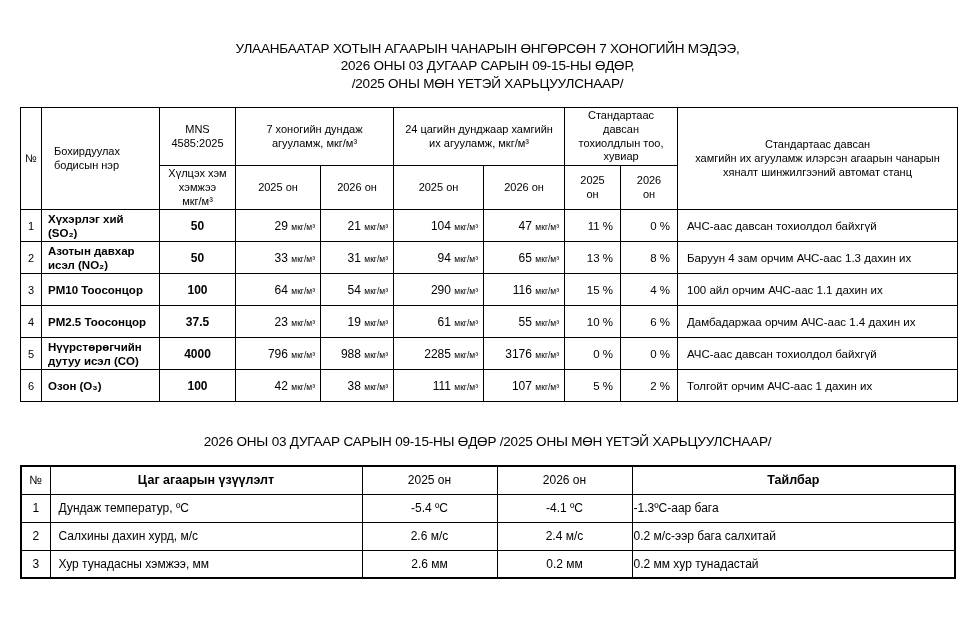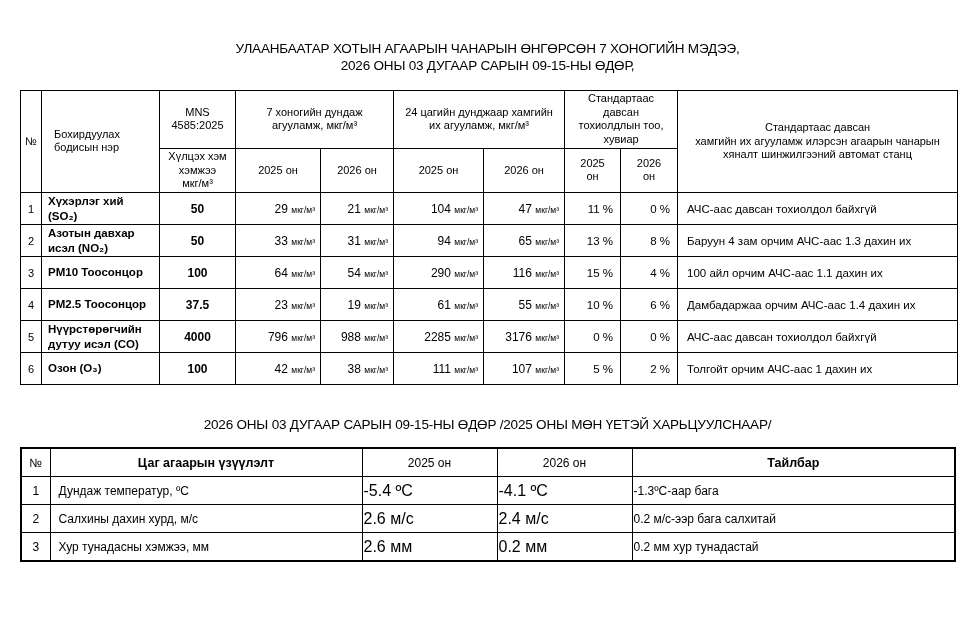--- a/index.html
+++ b/index.html
@@ -40,31 +40,32 @@
   .td-sta{font-size:11.5px;text-align:left;padding-left:9px;}
 
   
   .t2{width:934px;margin-top:14px;border:2px solid #000;}
   .t2 th,.t2 td{border:1px solid #000;border-bottom:1.5px solid #000;}
   .t2 th{font-size:12px;text-align:center;height:25px;}
   .t2 th.bold{font-weight:700;font-size:12.5px;}
   .t2 tbody tr{height:28px;}
   .t2 .td-no2{font-size:12px;text-align:center;}
   .t2 .td-label{font-size:12px;text-align:left;padding-left:8px;}
-  .t2 .td-v{font-size:16px;}
+  .t2 .td-v{font-size:12px;text-align:center;}
   .t2 .td-note{font-size:12px;text-align:left;}
 </style>
 </head>
 <body>
 
 <div>
 
   <div class="title title1">
     <div>УЛААНБААТАР ХОТЫН АГААРЫН ЧАНАРЫН ӨНГӨРСӨН 7 ХОНОГИЙН МЭДЭЭ,</div>
     <div>2026 ОНЫ 03 ДУГААР САРЫН 09-15-НЫ ӨДӨР,</div>
+    <div>/2025 ОНЫ МӨН ҮЕТЭЙ ХАРЬЦУУЛСНААР/</div>
   </div>
 
   <table class="t1">
     <colgroup>
       <col style="width:21px">
         <col style="width:118px">
         <col style="width:76px">
       <col style="width:85px">
         <col style="width:73px">
         <col style="width:90px">

